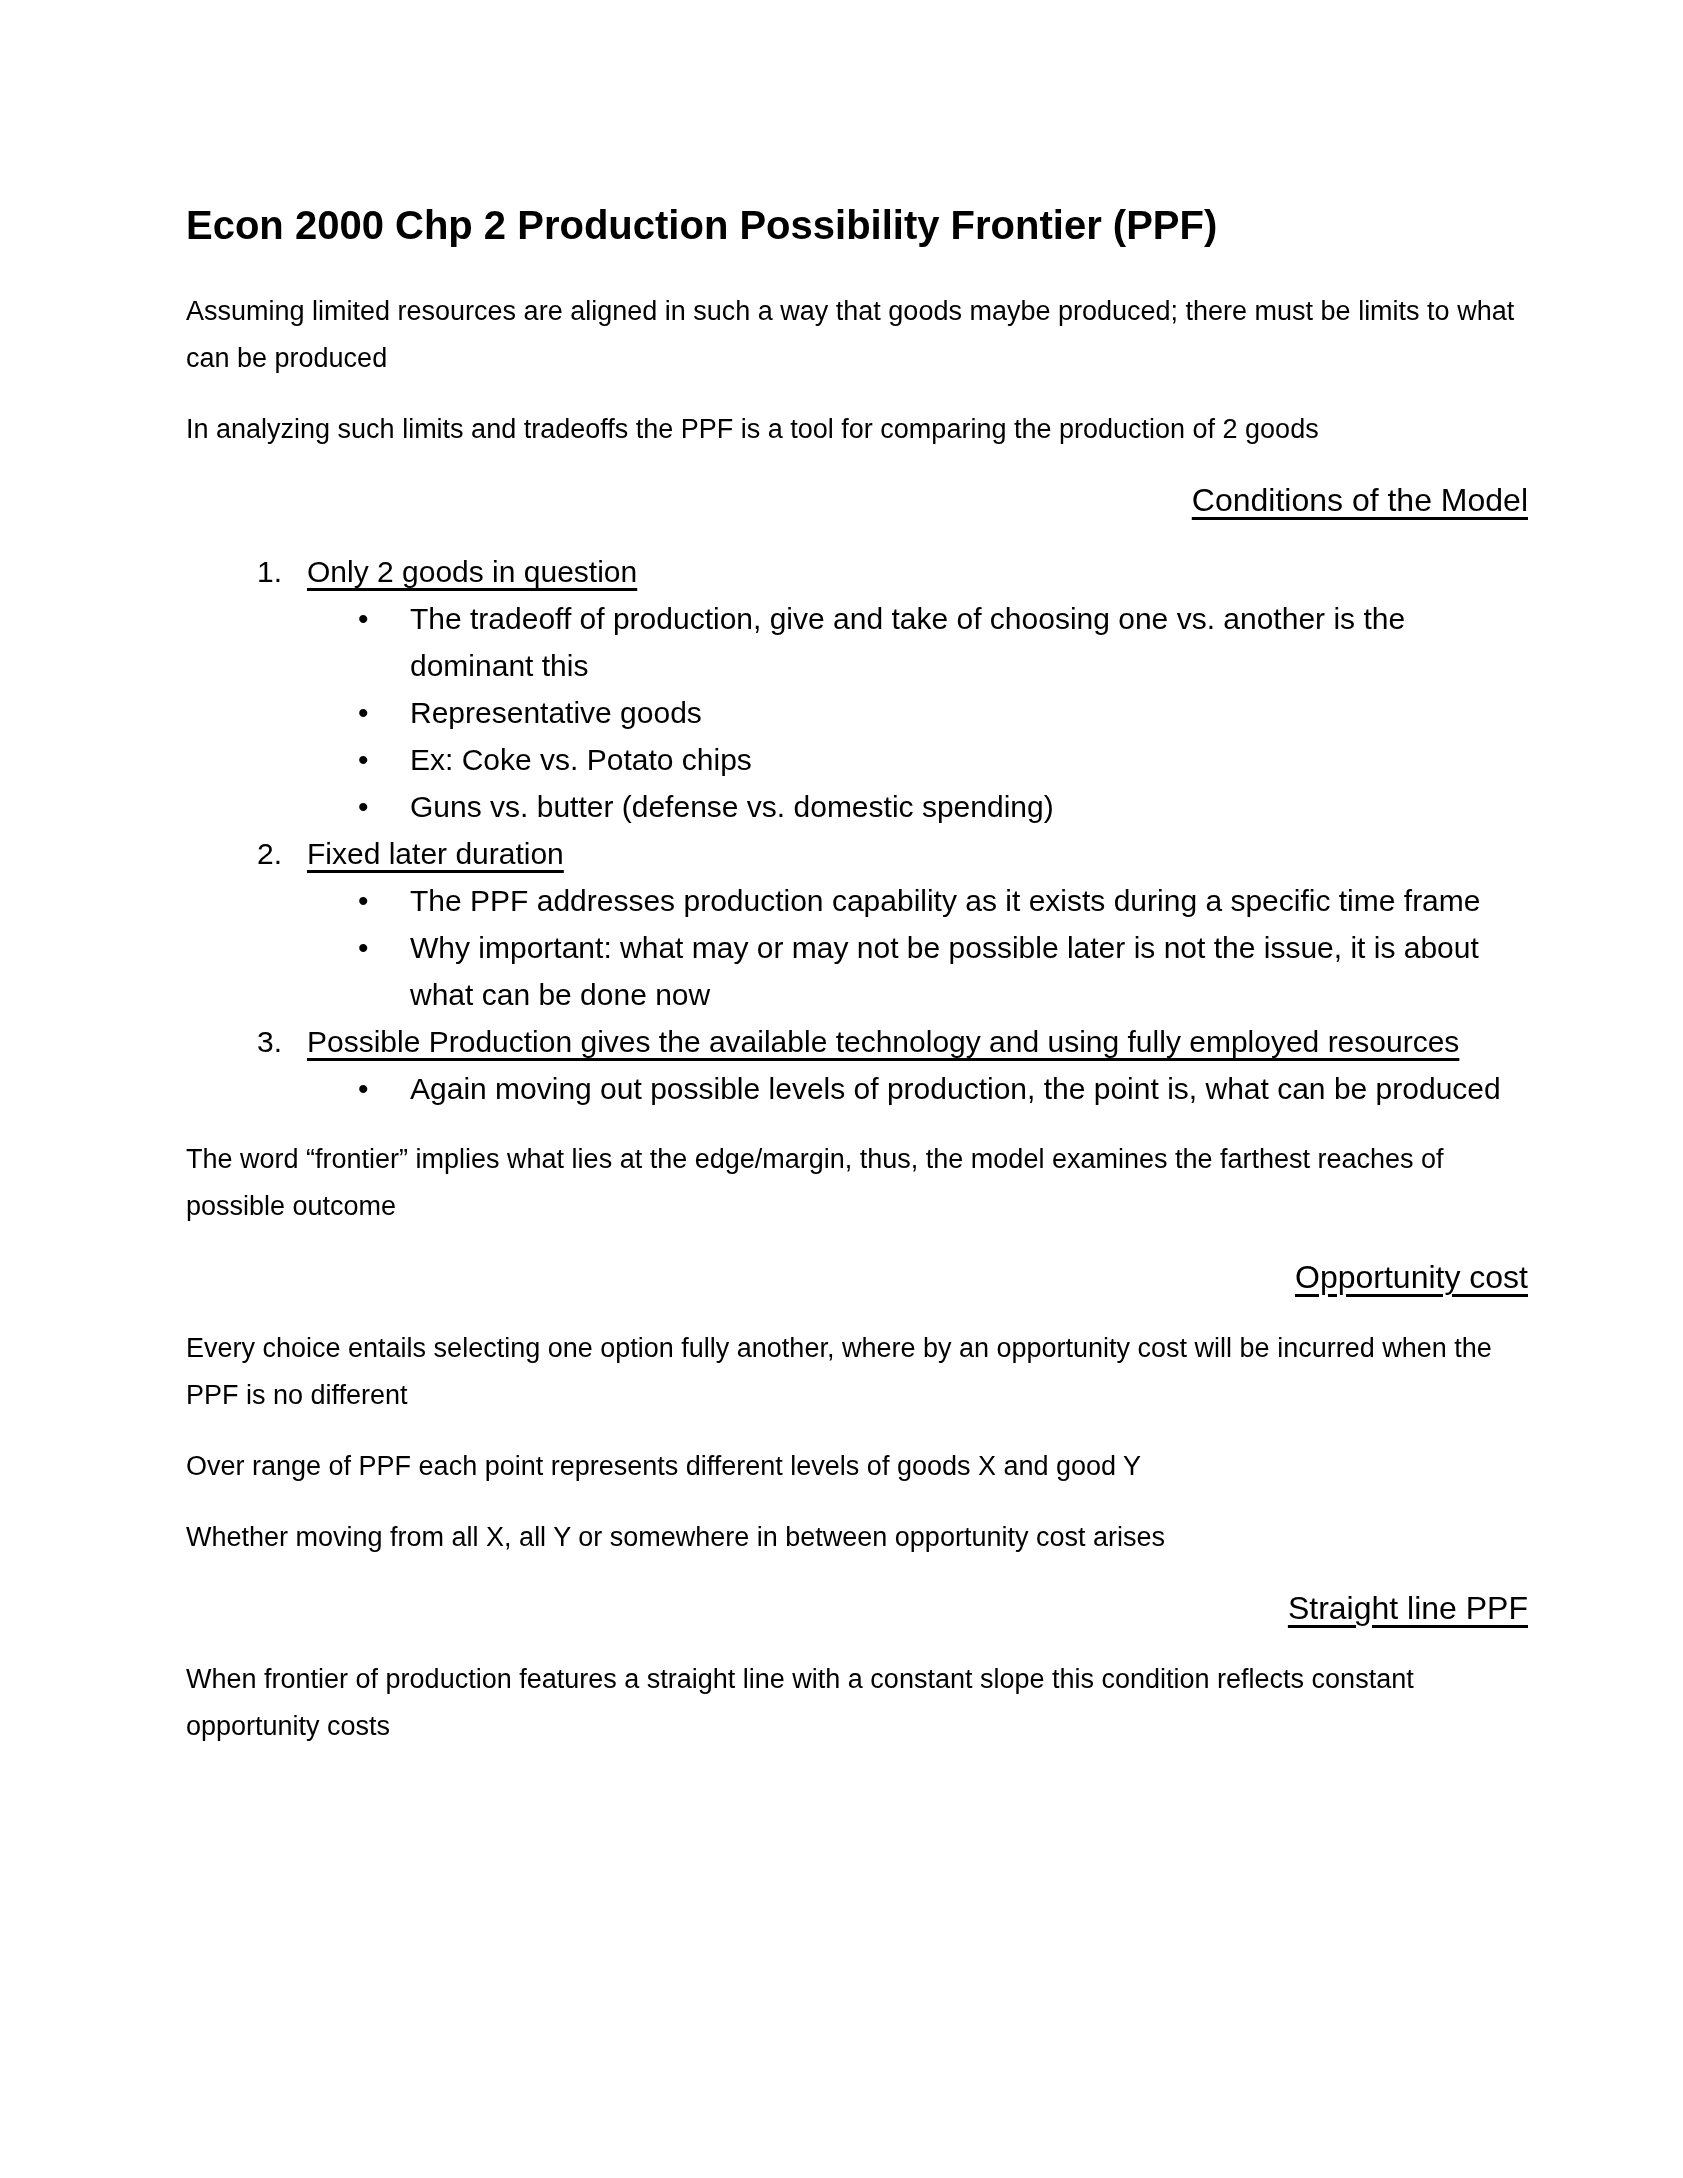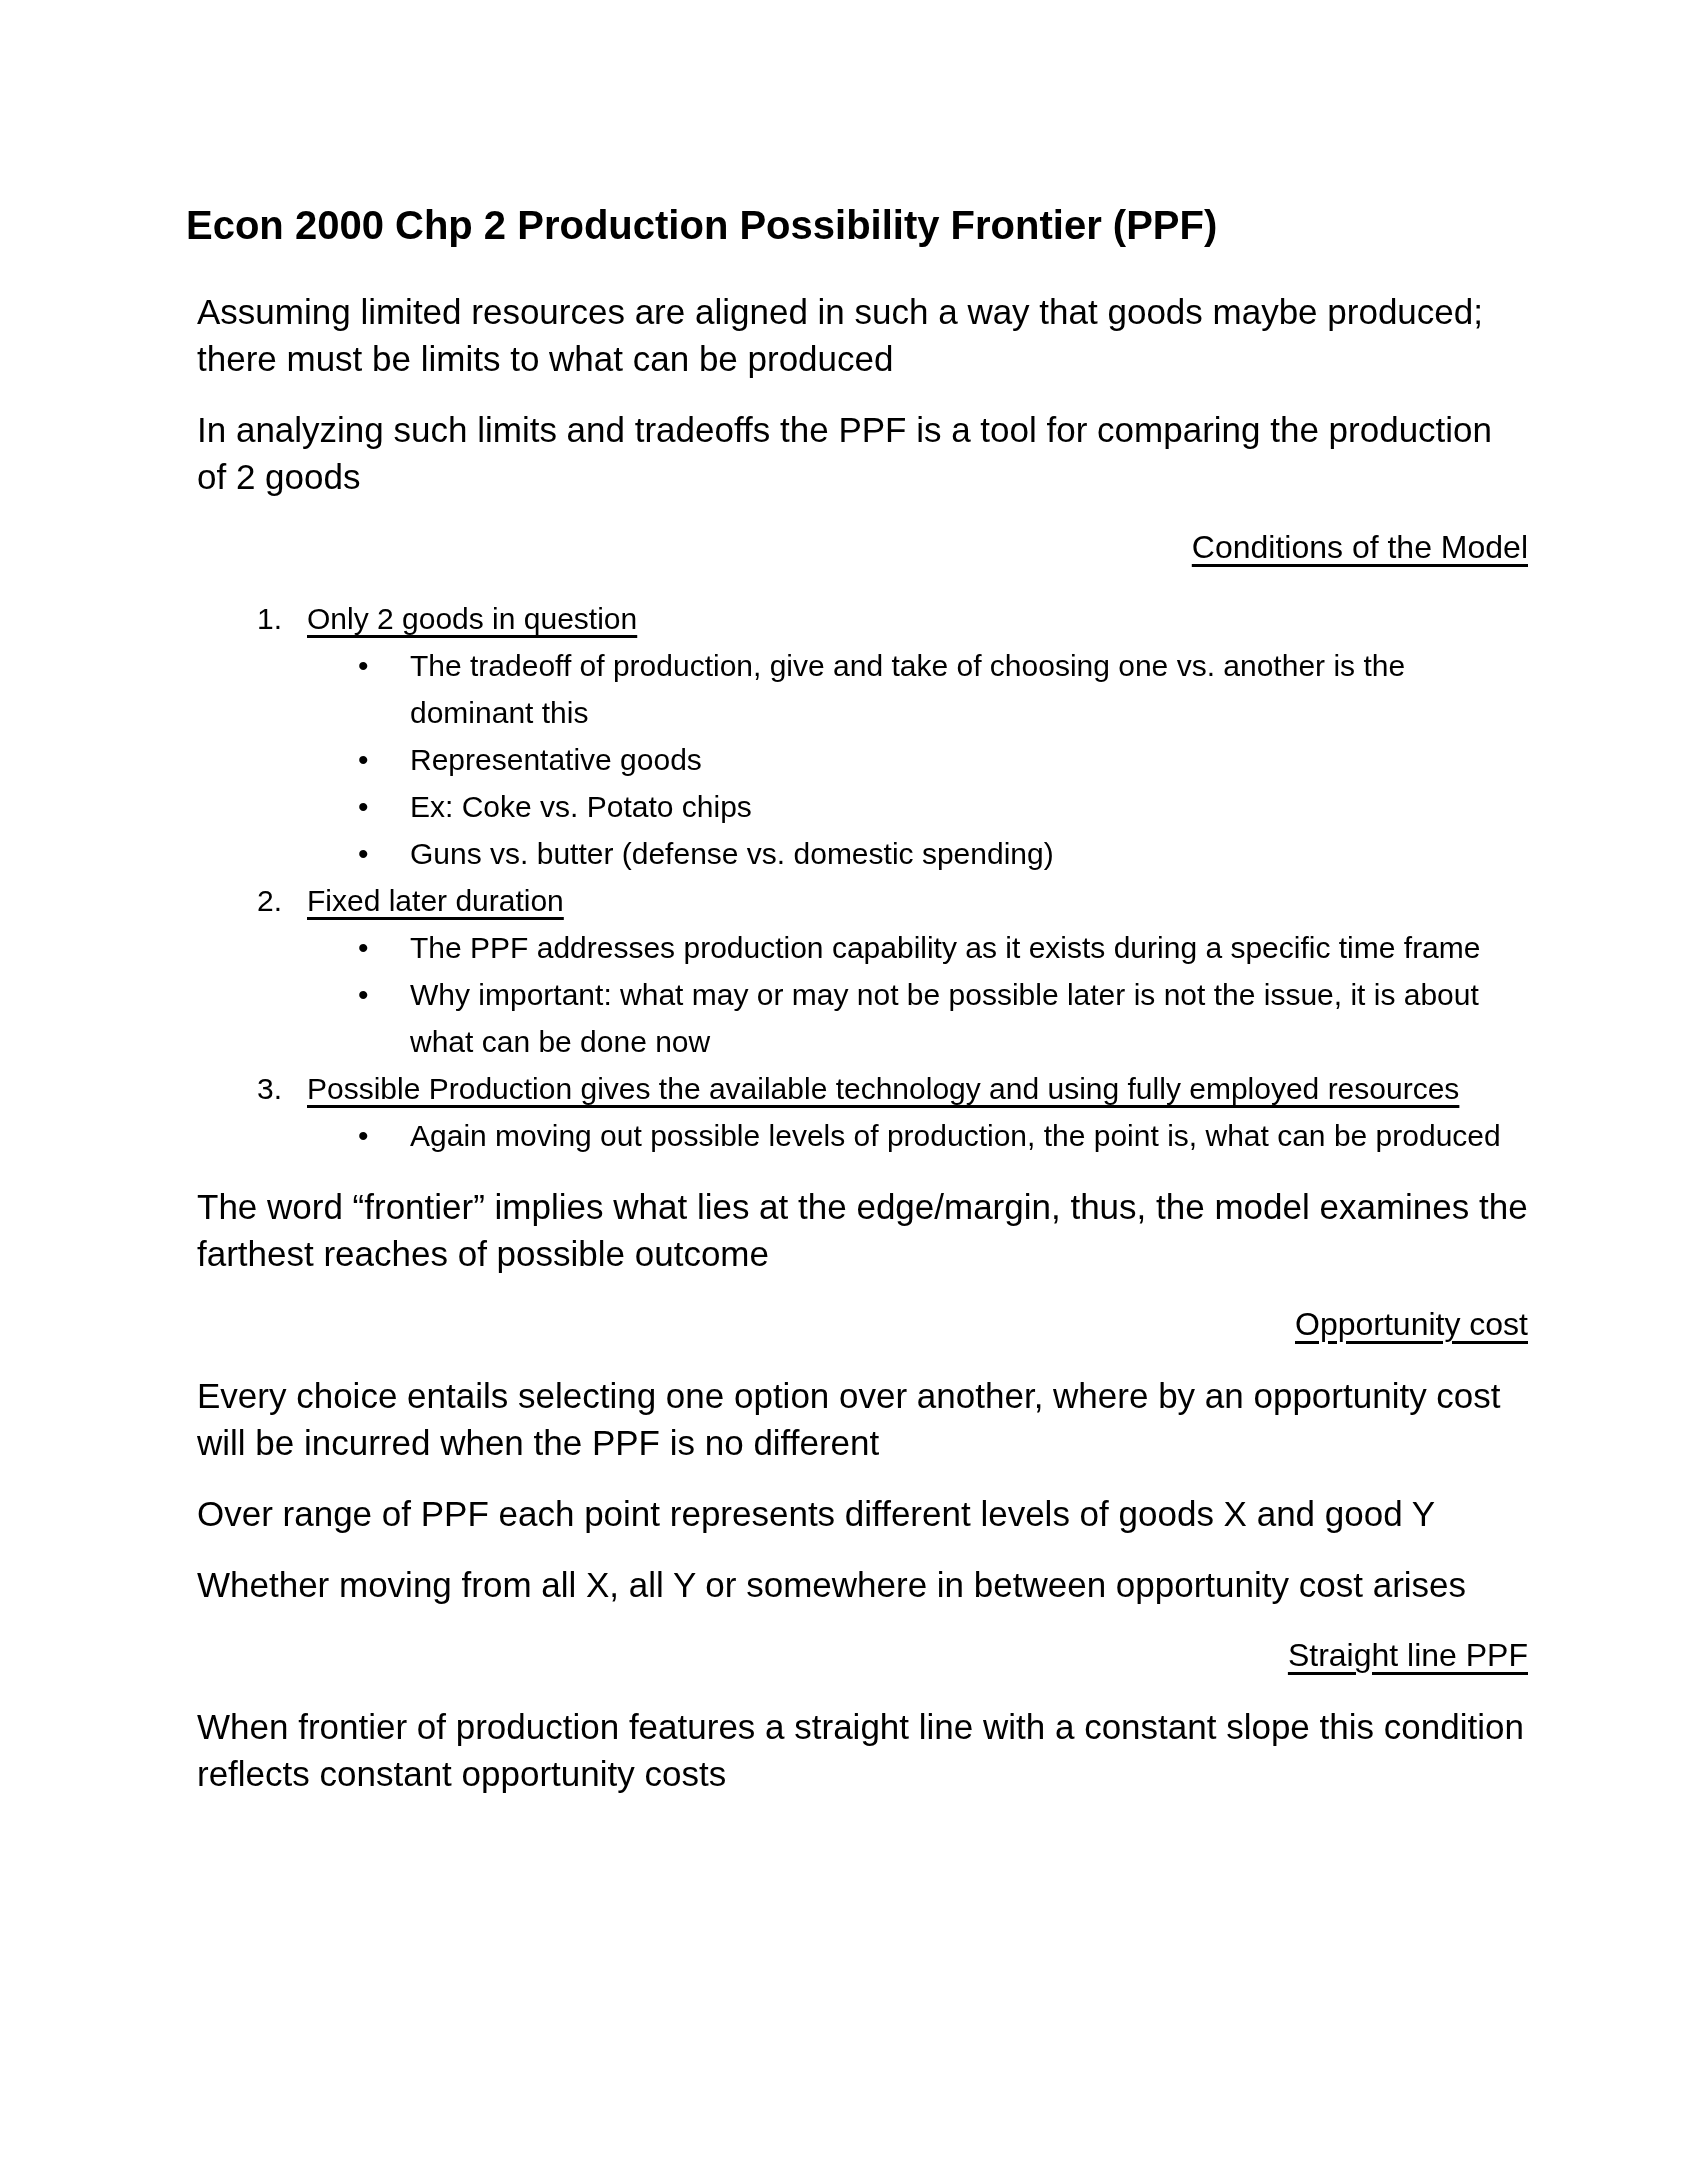--- a/index.html
+++ b/index.html
@@ -22,23 +22,23 @@
     width: 100%;
     padding: 201px 165px 0 176px;
   }
   .doc-title {
     font-size: 40px;
     font-weight: 700;
     line-height: 48px;
     margin: 0 0 39px 0;
   }
   .para {
-    font-size: 35px;
+    font-size: 27px;
     line-height: 47px;
-    margin: 0 0 24px 11px;
+    margin: 0 0 24px 0;
   }
   .heading {
     font-size: 32px;
     font-weight: 400;
     line-height: 47px;
     margin: 0 0 24px 0;
     text-align: right;
   }
   .u {
     text-decoration: underline;
@@ -134,21 +134,21 @@
         <span class="bullet-marker">•</span>
         <span class="bullet-text">Again moving out possible levels of production, the point is, what can be produced</span>
       </div>
 
     </div>
 
     <p class="para">The word “frontier” implies what lies at the edge/margin, thus, the model examines the farthest reaches of possible outcome</p>
 
     <div class="heading"><span class="u">Opportunity cost</span></div>
 
-    <p class="para">Every choice entails selecting one option over another, where by an opportunity cost will be incurred when the PPF is no different</p>
+    <p class="para">Every choice entails selecting one option fully another, where by an opportunity cost will be incurred when the PPF is no different</p>
     <p class="para">Over range of PPF each point represents different levels of goods X and good Y</p>
     <p class="para">Whether moving from all X, all Y or somewhere in between opportunity cost arises</p>
 
     <div class="heading"><span class="u">Straight line PPF</span></div>
 
     <p class="para">When frontier of production features a straight line with a constant slope this condition reflects constant opportunity costs</p>
 
   </div>
 </div>
 

